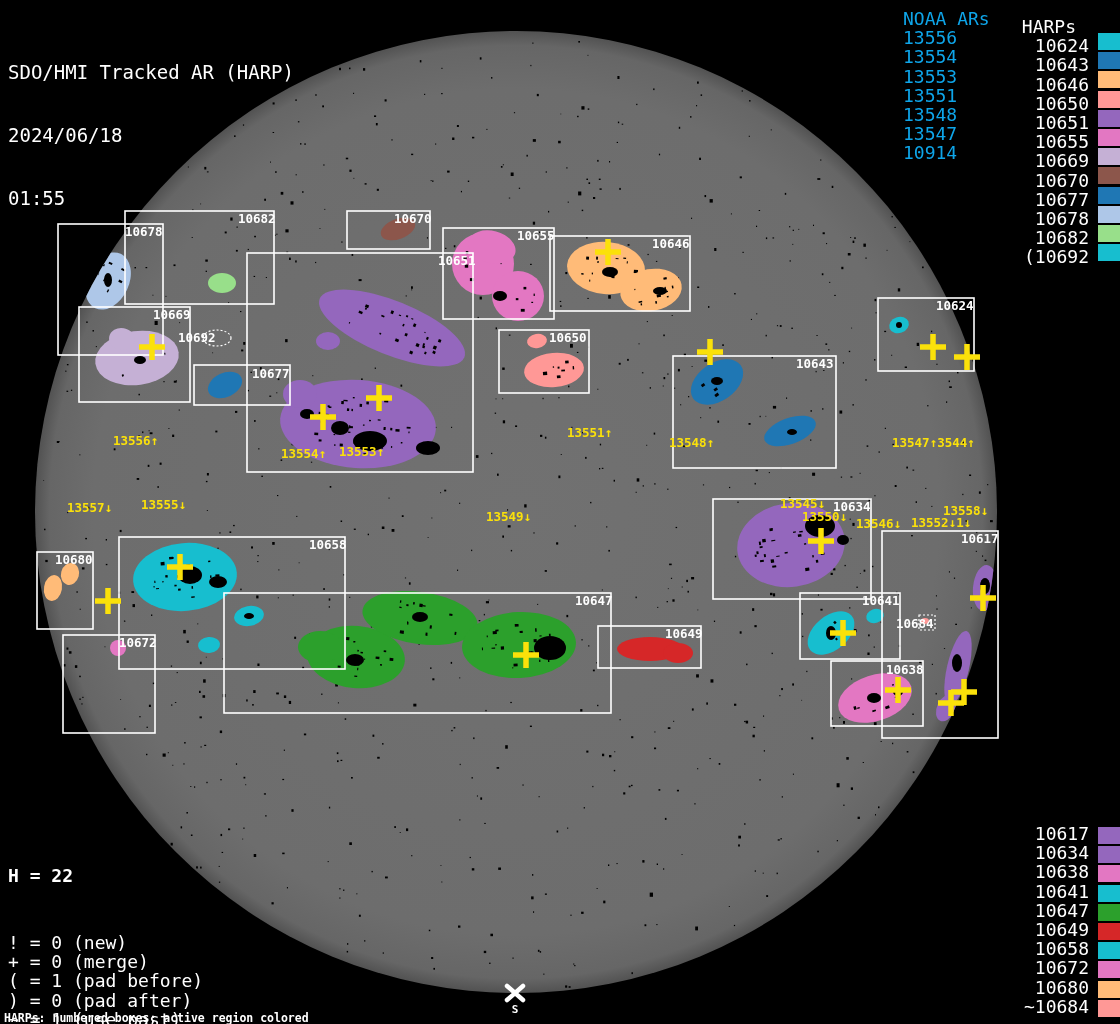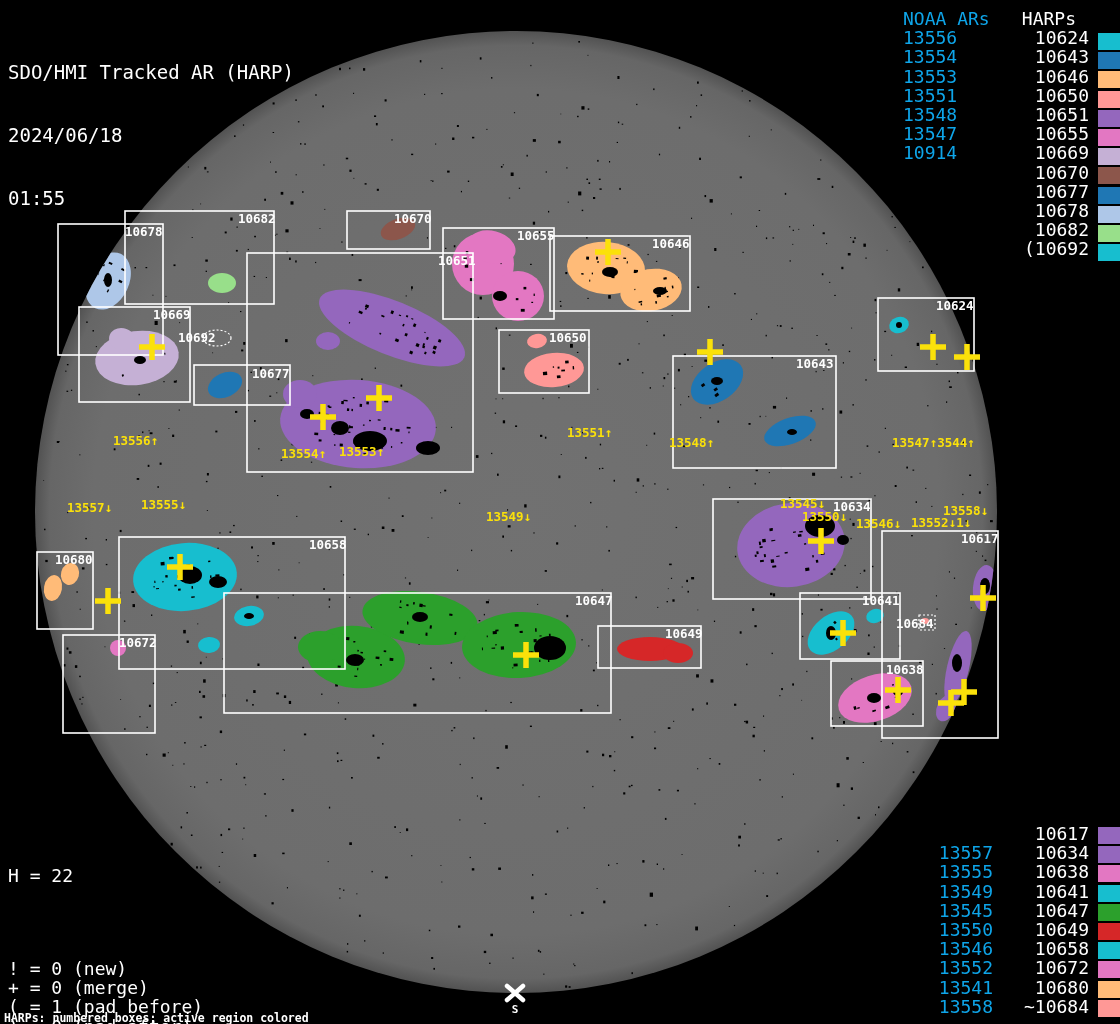--- a/index.html
+++ b/index.html
@@ -4,31 +4,31 @@
 <style>
   html,body{margin:0;padding:0;background:#000;}
   #stage{position:relative;width:1120px;height:1024px;background:#000;overflow:hidden;
          font-family:"DejaVu Sans Mono",monospace;color:#fff;}
   .abs{position:absolute;}
   #titleblock{left:8px;top:20px;font-size:19px;line-height:21px;white-space:pre;}
   .yellow{color:#0ea5e9;}
   
   #lt-noaa{left:903px;top:9px;width:106px;text-align:left;font-size:18px;}
   #lt-harp{left:1008px;top:9px;width:81px;text-align:right;font-size:18px;}
-  #lt-harp .hdr{padding-right:13px;}
+  #lt-harp .hdr{padding-right:13px;margin-top:8px;}
   .lrow{height:19.2px;line-height:19.2px;white-space:pre;}
   #lt-sw{left:1098px;top:33px;width:22px;}
   .sw{width:22px;height:17px;margin-bottom:2.2px;}
   
   #br-noaa{left:903px;top:824px;width:90px;text-align:right;font-size:18px;}
   #br-harp{left:1003px;top:824px;width:86px;text-align:right;font-size:18px;}
   #br-sw{left:1098px;top:827px;width:22px;}
   
   #stats{left:8px;top:828px;font-size:18px;line-height:19.2px;white-space:pre;}
-  #stats-h{margin-bottom:35px;}
+  #stats-h{margin-bottom:9px;font-weight:bold;}
   
   #footer{left:4px;top:987px;font-size:11.5px;line-height:12.5px;font-weight:bold;white-space:pre;}
   svg text{font-family:"DejaVu Sans Mono",monospace;}
 </style>
 </head>
 <body>
 
 <div id="stage">
 
   <svg id="scene" width="1120" height="1024" viewBox="0 0 1120 1024" class="abs" style="left:0;top:0">
@@ -1479,32 +1479,20 @@
       <div class="sw" style="background: rgb(148, 103, 189);"></div>
       <div class="sw" style="background: rgb(227, 119, 194);"></div>
       <div class="sw" style="background: rgb(197, 176, 213);"></div>
       <div class="sw" style="background: rgb(140, 86, 75);"></div>
       <div class="sw" style="background: rgb(31, 119, 180);"></div>
       <div class="sw" style="background: rgb(174, 199, 232);"></div>
       <div class="sw" style="background: rgb(152, 223, 138);"></div>
       <div class="sw" style="background: rgb(23, 190, 207);"></div>
     </div>
 
-  <div id="br-noaa" class="abs">
-      <div class="lrow yellow">&nbsp;</div>
-      <div class="lrow yellow">13557</div>
-      <div class="lrow yellow">13555</div>
-      <div class="lrow yellow">13549</div>
-      <div class="lrow yellow">13545</div>
-      <div class="lrow yellow">13550</div>
-      <div class="lrow yellow">13546</div>
-      <div class="lrow yellow">13552</div>
-      <div class="lrow yellow">13541</div>
-      <div class="lrow yellow">13558</div>
-    </div>
   <div id="br-harp" class="abs">
       <div class="lrow ">10617</div>
       <div class="lrow ">10634</div>
       <div class="lrow ">10638</div>
       <div class="lrow ">10641</div>
       <div class="lrow ">10647</div>
       <div class="lrow ">10649</div>
       <div class="lrow ">10658</div>
       <div class="lrow ">10672</div>
       <div class="lrow ">10680</div>

